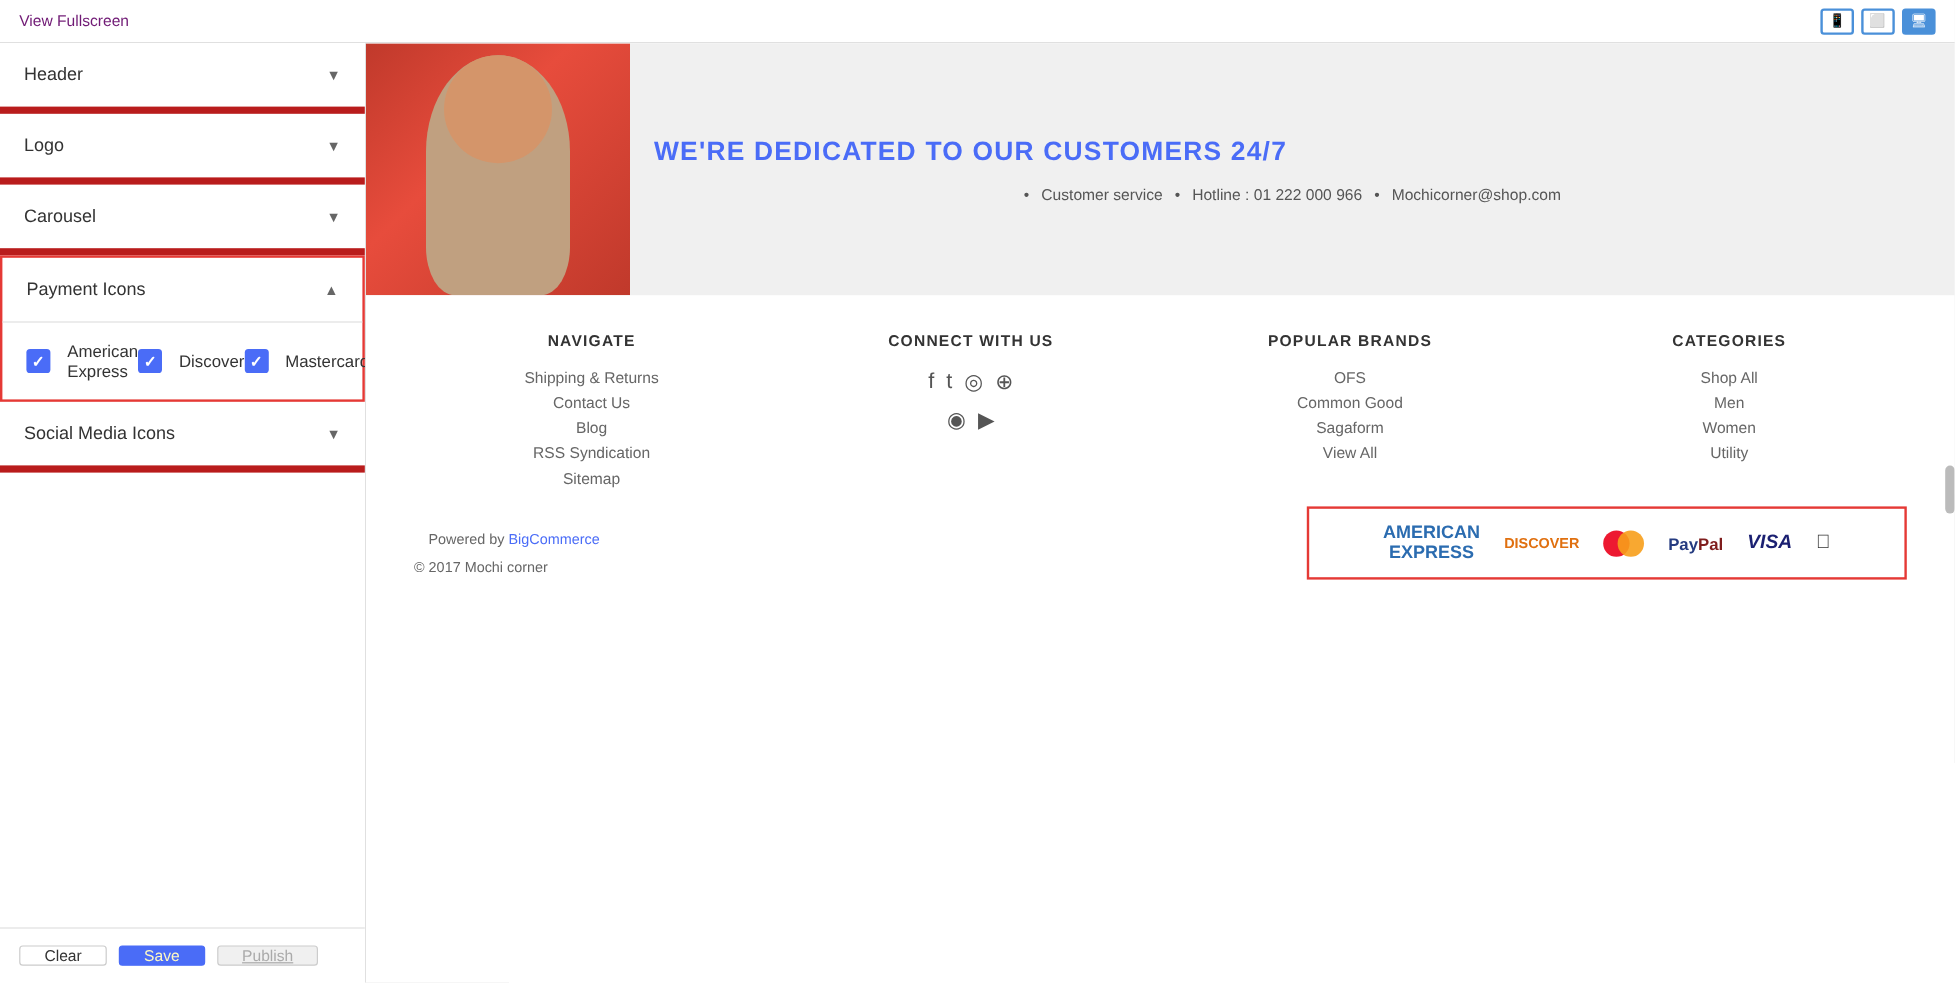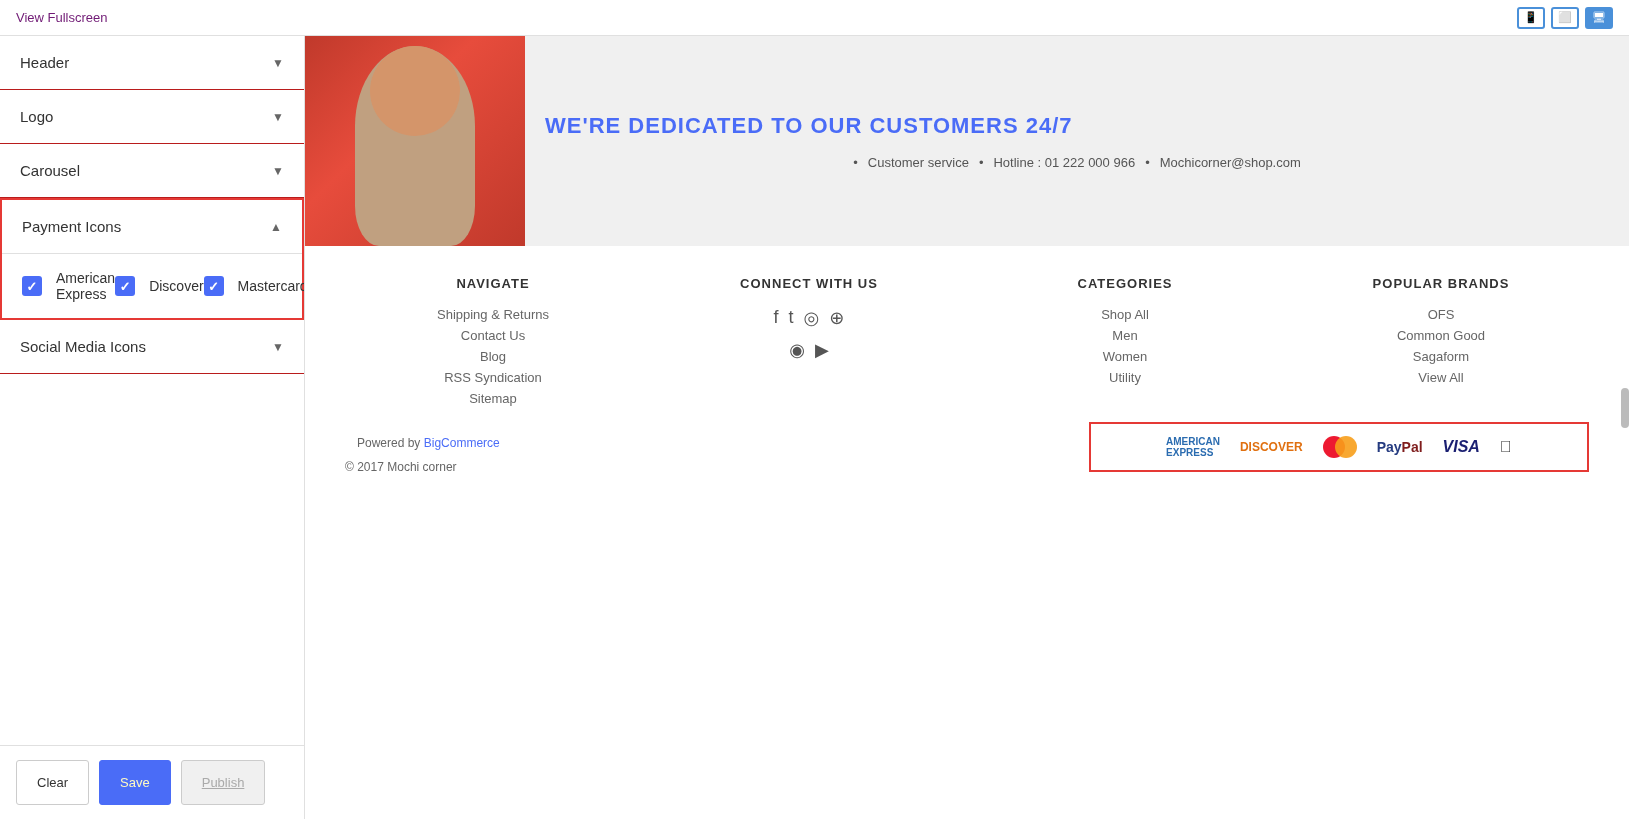--- a/index.html
+++ b/index.html
@@ -22,21 +22,21 @@
 
     
     .main-layout { display: flex; flex: 1; overflow: hidden; }
 
     
     .sidebar {
       width: 305px; min-width: 305px; background: #fff;
       border-right: 1px solid #e0e0e0; overflow-y: auto; display: flex; flex-direction: column;
     }
     .sidebar-section {
-      border-bottom: 1px solid #b91c1c;
+      border-bottom: 6px solid #b91c1c;
     }
     .sidebar-section-header {
       display: flex; align-items: center; justify-content: space-between;
       padding: 18px 20px; cursor: pointer; font-size: 15px; color: #333;
     }
     .chevron { font-size: 12px; color: #666; }
 
     
     .payment-section {
       border: 2px solid #e53935; margin: 0;
@@ -48,21 +48,21 @@
       width: 20px; height: 20px; background: #4a6cf7; border-radius: 3px;
       display: flex; align-items: center; justify-content: center; flex-shrink: 0;
     }
     .checkbox::after { content: '✓'; color: #fff; font-size: 13px; font-weight: bold; }
 
     
     .sidebar-footer {
       margin-top: auto; padding: 14px 16px; display: flex; gap: 10px;
       border-top: 1px solid #e0e0e0; background: #fff;
     }
-    .btn { padding: 14px 20px; font-size: 13px; border-radius: 3px; cursor: pointer; border: 1px solid #ccc; }
+    .btn { padding: 0 20px; font-size: 13px; border-radius: 3px; cursor: pointer; border: 1px solid #ccc; }
     .btn-clear { background: #fff; color: #333; }
     .btn-save { background: #4a6cf7; color: #fef9c3; border-color: #4a6cf7; }
     .btn-publish { background: #f0f0f0; color: #aaa; border-color: #ccc; text-decoration: underline; }
 
     
     .preview { flex: 1; overflow-y: auto; background: #ebebeb; position: relative; }
     .preview-inner { background: #fff; min-height: 100%; }
 
     
     .scroll-handle {
@@ -134,21 +134,21 @@
     .footer-powered { padding: 16px 0 10px; font-size: 12px; color: #666; margin-left: 12px; }
     .footer-powered a { color: #4a6cf7; }
 
     
     .payment-logos-bar {
       border: 2px solid #e53935; display: flex; align-items: center; justify-content: center;
       gap: 20px; padding: 12px 20px; background: #fff; flex-wrap: wrap;
       margin: 10px 0 10px auto; width: 500px;
     }
     .payment-logo { font-size: 12px; font-weight: bold; color: #333; }
-    .payment-logo-amex { font-size: 10px; font-weight: bold; color: #2b6cb0; line-height: 1.1; text-align: left; }
+    .payment-logo-amex { font-size: 15px; font-weight: bold; color: #2b6cb0; line-height: 1.1; text-align: center; }
     .payment-logo-discover { font-size: 12px; color: #e07010; font-weight: bold; }
     .payment-logo-mc { width: 34px; height: 22px; position: relative; display: inline-block; }
     .mc-left { width: 22px; height: 22px; background: #eb001b; border-radius: 50%; position: absolute; left: 0; top: 0; opacity: 0.9; }
     .mc-right { width: 22px; height: 22px; background: #f79e1b; border-radius: 50%; position: absolute; right: 0; top: 0; opacity: 0.9; }
     .payment-logo-paypal { font-size: 14px; font-weight: bold; }
     .paypal-pay { color: #253b80; }
     .paypal-pal { color: #7f1d1d; }
     .payment-logo-visa { font-size: 16px; font-weight: 900; color: #1a1f71; font-style: italic; }
     .payment-logo-apple { font-size: 16px; color: #333; }
 
@@ -281,38 +281,38 @@
               <span class="social-icon">◎</span>
               <span class="social-icon">⊕</span>
             </div>
             <div class="social-icons">
               <span class="social-icon">◉</span>
               <span class="social-icon">▶</span>
             </div>
           </div>
 
           <div>
+            <div class="footer-col-title">POPULAR BRANDS</div>
+            <div class="footer-links">
+              <a>OFS</a>
+              <a>Common Good</a>
+              <a>Sagaform</a>
+              <a>View All</a>
+            </div>
+          </div>
+
+          <div>
             <div class="footer-col-title">CATEGORIES</div>
             <div class="footer-links">
               <a>Shop All</a>
               <a>Men</a>
               <a>Women</a>
               <a>Utility</a>
             </div>
           </div>
-
-          <div>
-            <div class="footer-col-title">POPULAR BRANDS</div>
-            <div class="footer-links">
-              <a>OFS</a>
-              <a>Common Good</a>
-              <a>Sagaform</a>
-              <a>View All</a>
-            </div>
-          </div>
         </div>
       </div>
 
       <div class="footer-bottom-row">
         <div>
           <div class="footer-powered">
             <span>Powered by</span>
             <a style="color:#4a6cf7;">BigCommerce</a>
           </div>
           <div style="font-size:12px;color:#666;">© 2017 Mochi corner</div>

